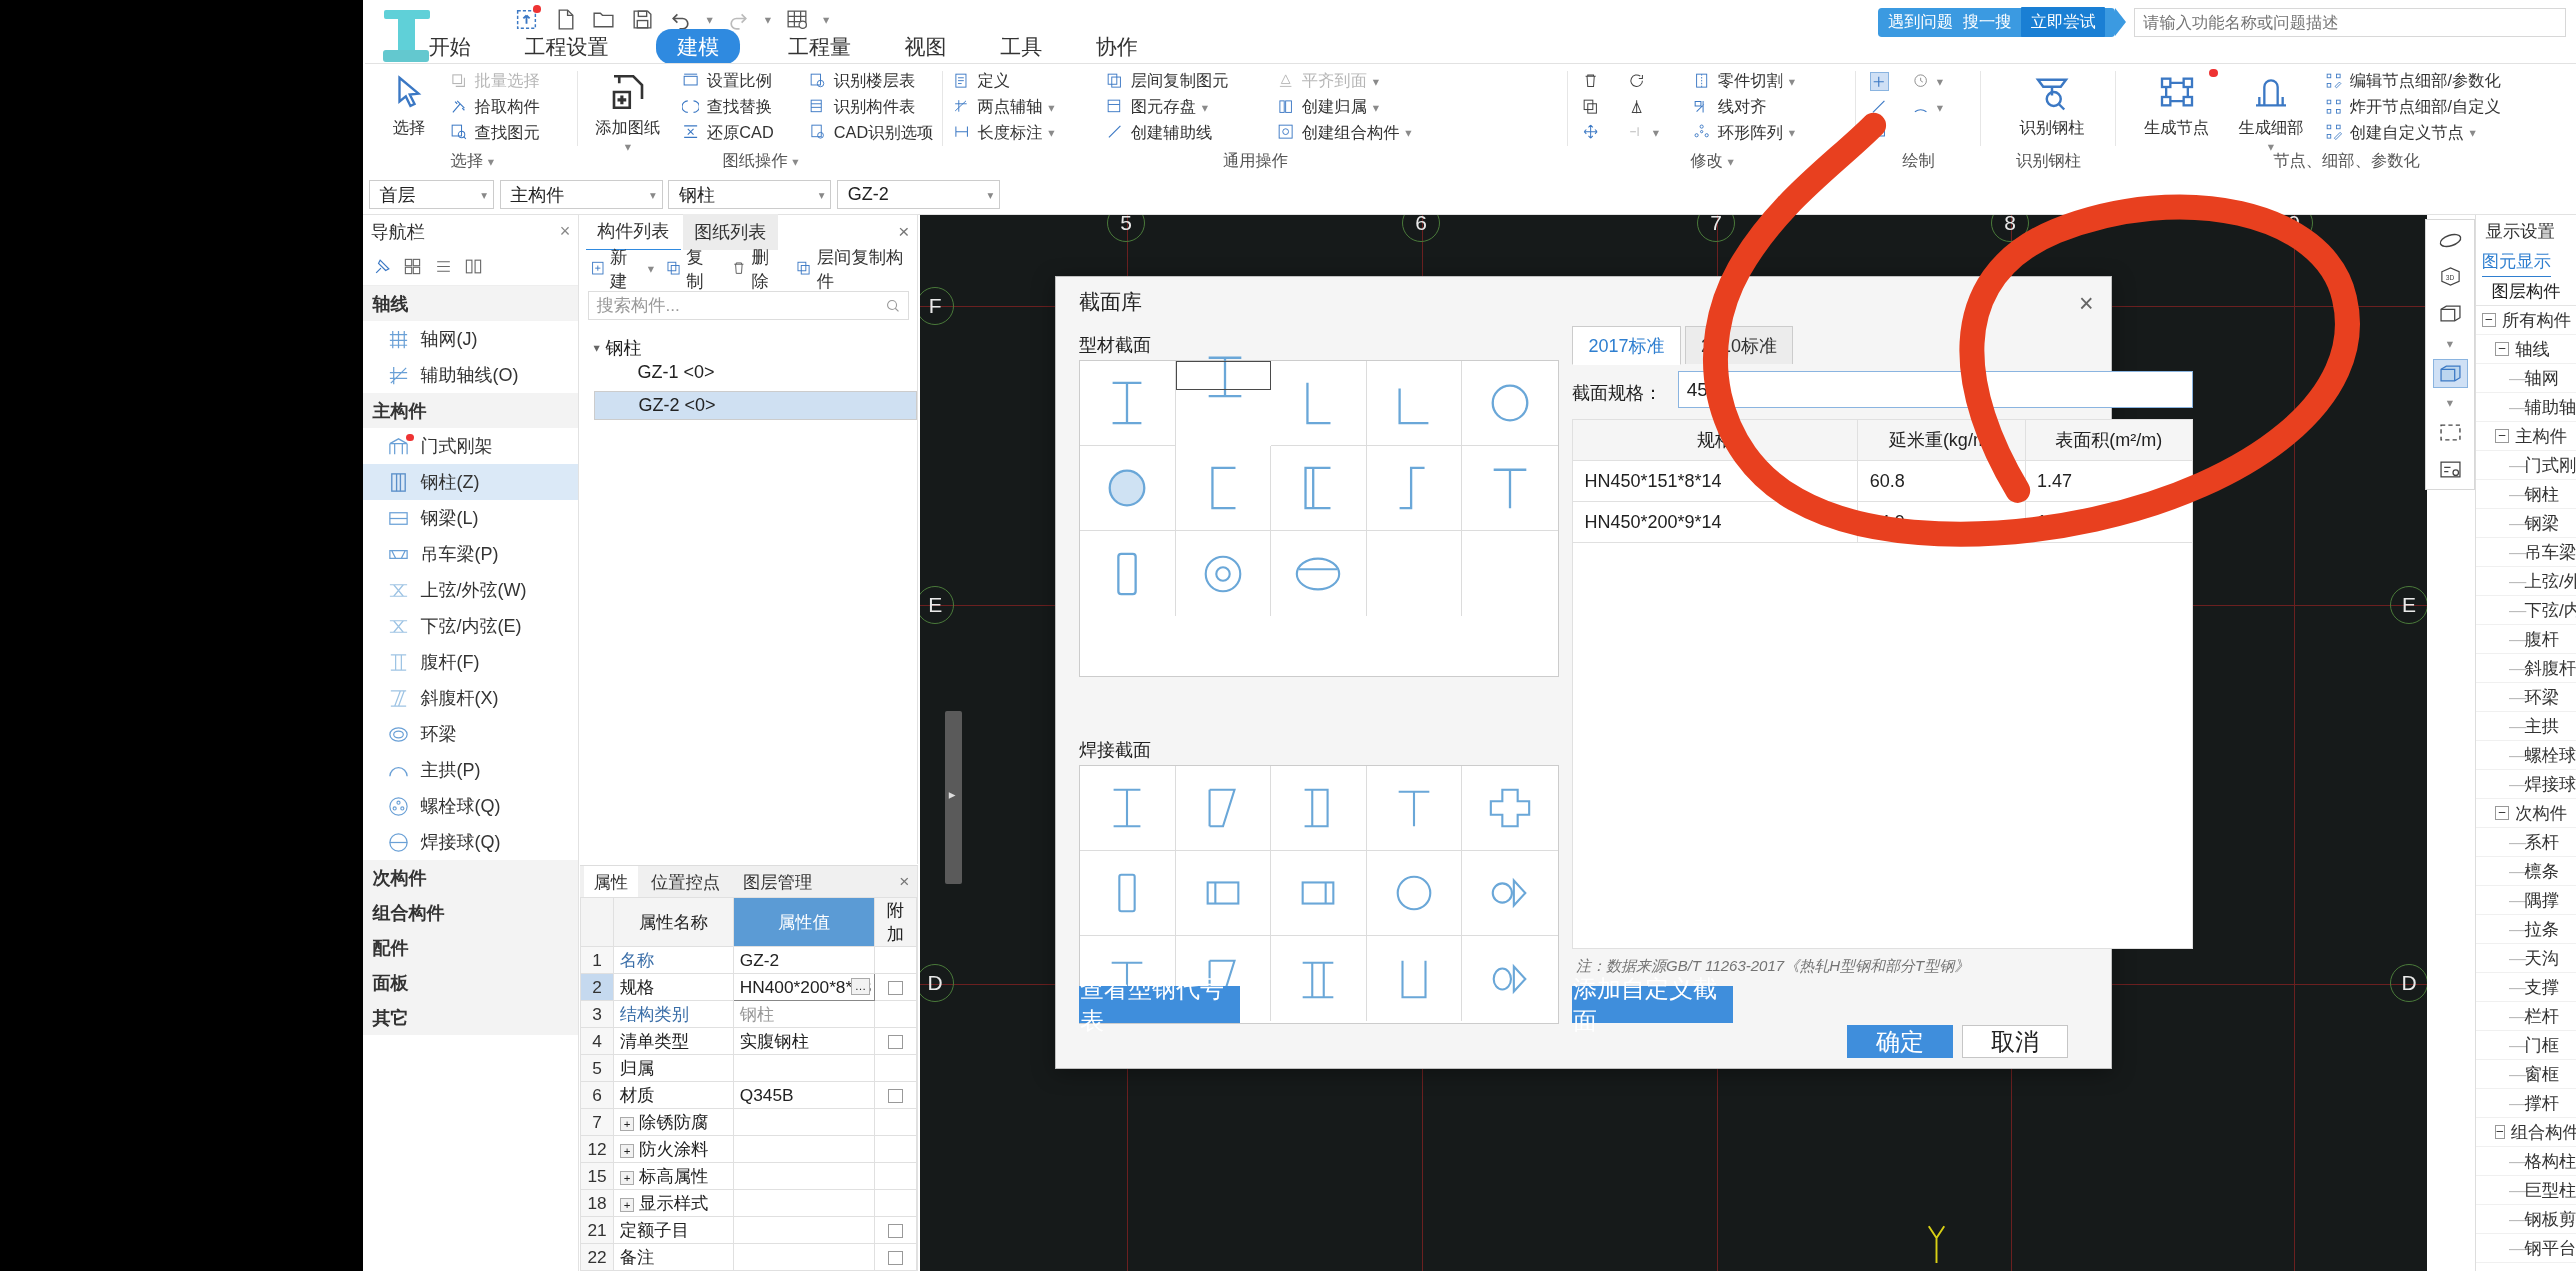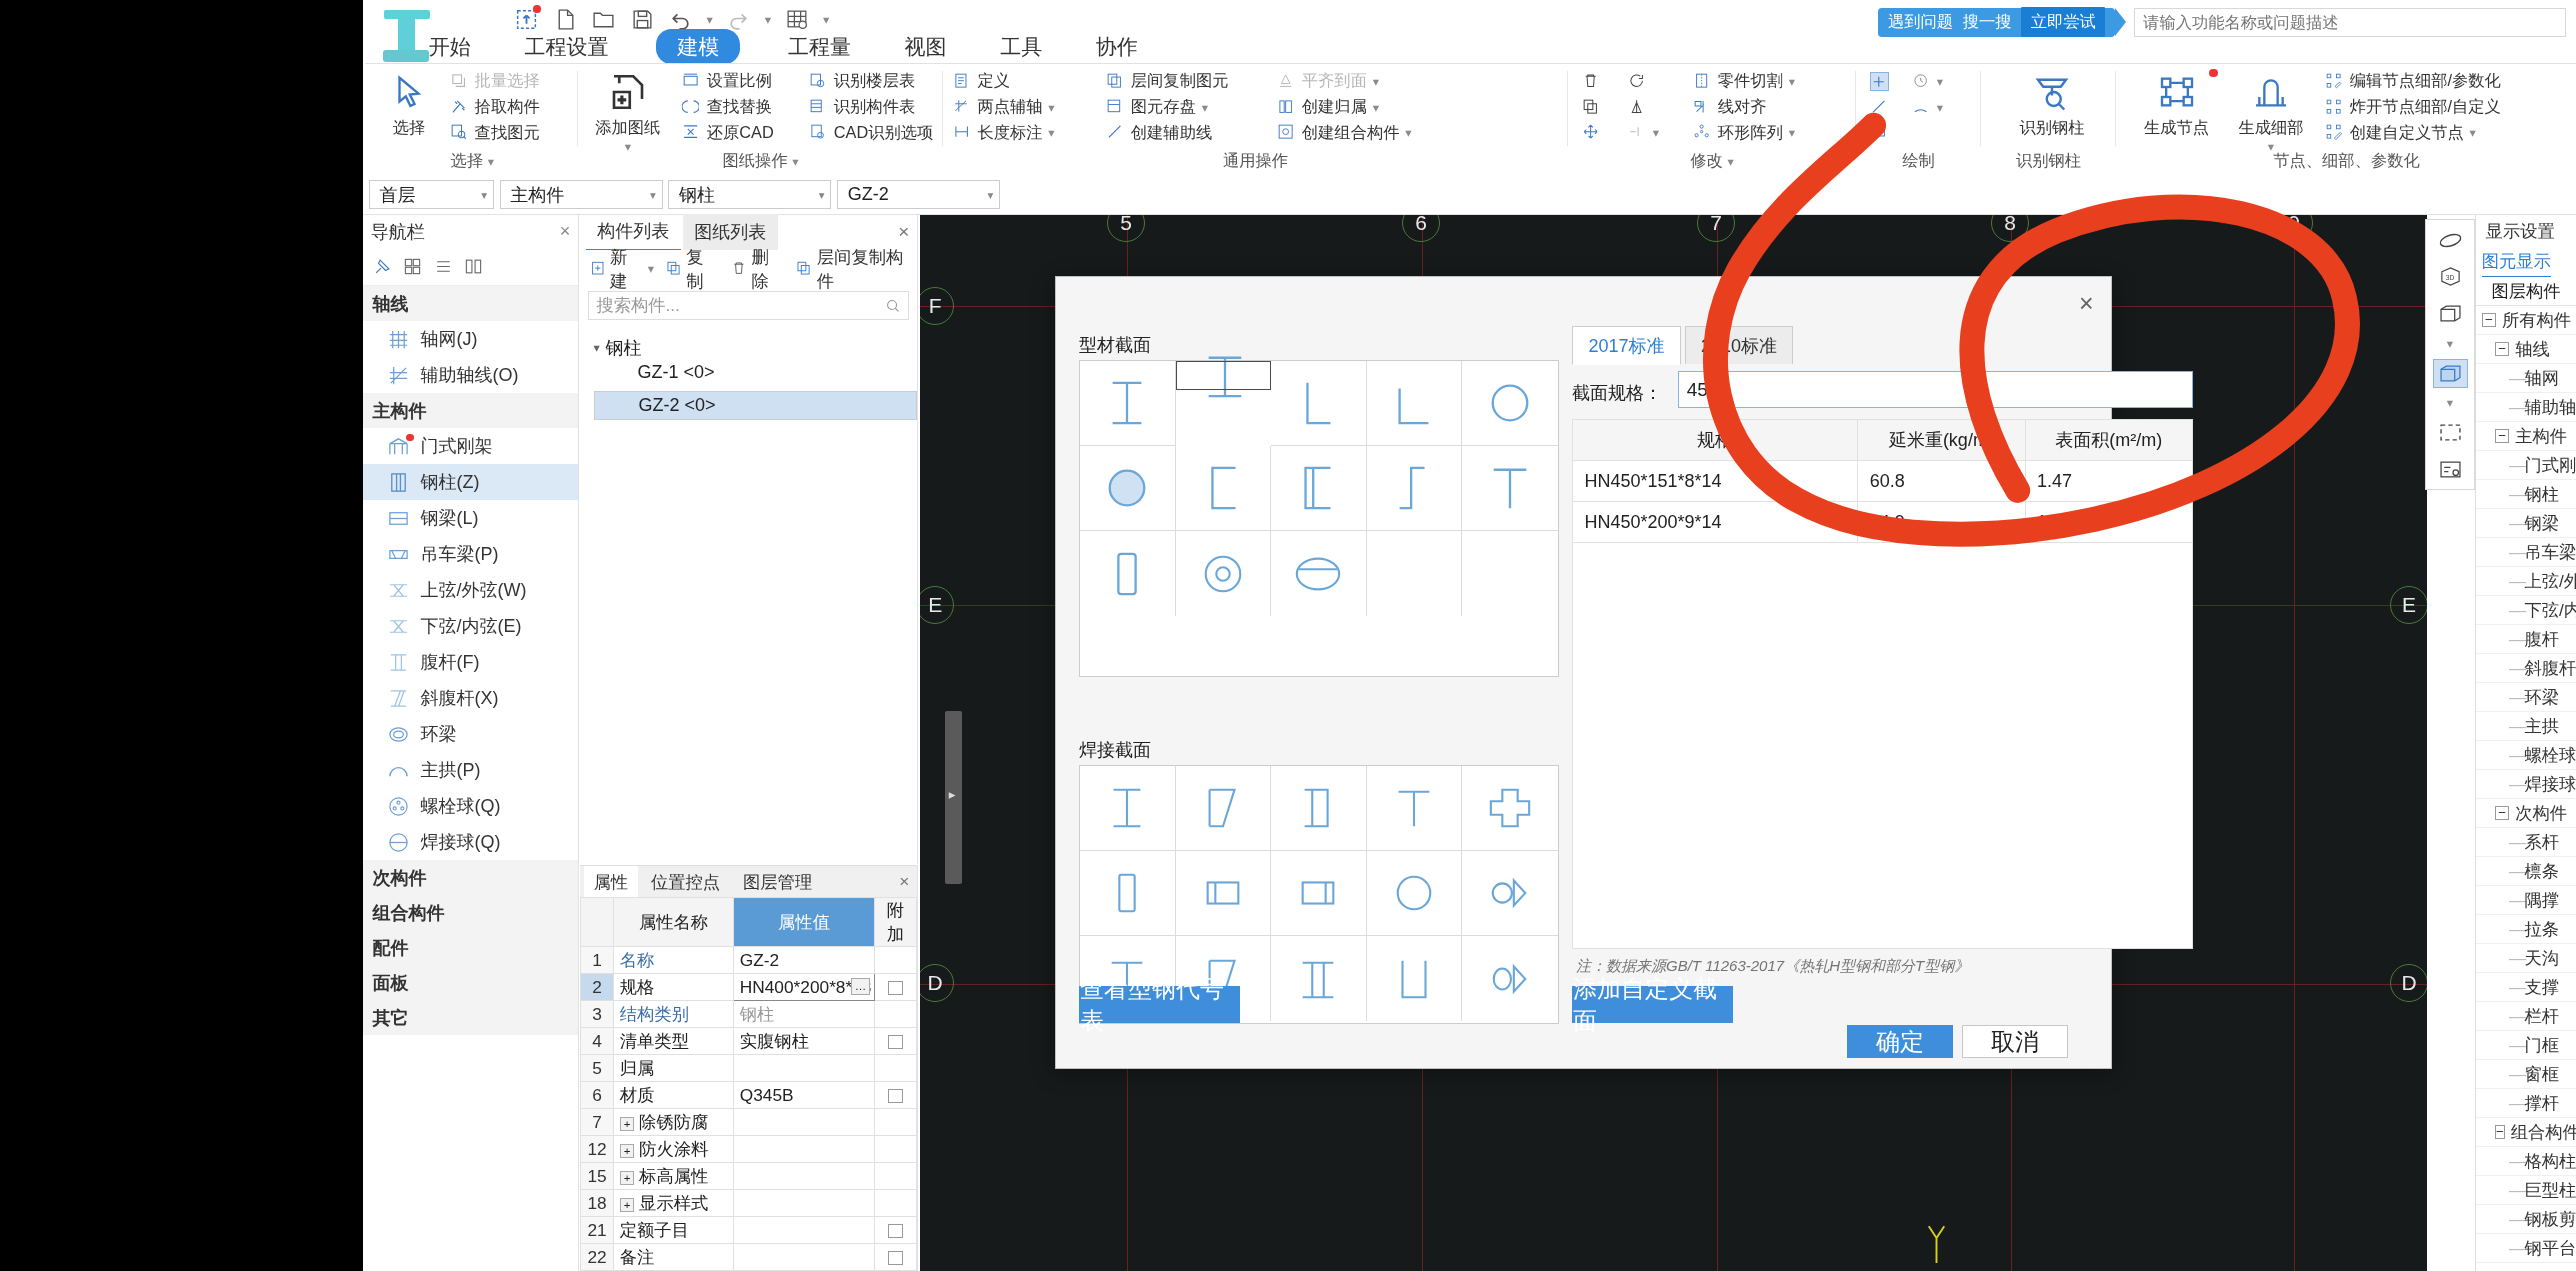--- a/index.html
+++ b/index.html
@@ -1228,20 +1228,21 @@
           <span>钢板剪</span>
         </div>
         <div class="rp-row" style="padding-left: 33px;">
           <span style="display: inline-block; width: 15.4px; color: rgb(187, 187, 187);">—</span>
           <span>钢平台</span>
         </div>
       </div>
   </div>
 
   <div class="dlg">
+    <div class="dlg-title">截面库</div>
     <span class="dlg-x">×</span>
 
     <div class="dlg-lbl" style="left:23px;top:56px;">型材截面</div>
     <div class="shape-grid" style="left:23px;top:83px;width:480px;height:317px;grid-template-columns:repeat(5,1fr);grid-template-rows:repeat(3,85px);">
       <div class="scell">
           <svg width="48" height="56" viewBox="0 0 50 58" fill="none" stroke="#6aa7d8" stroke-width="2.4">
             <path d="M10 8h30M25 8v42M10 50h30"></path>
           </svg>
         </div>
       <div class="scell sel">

